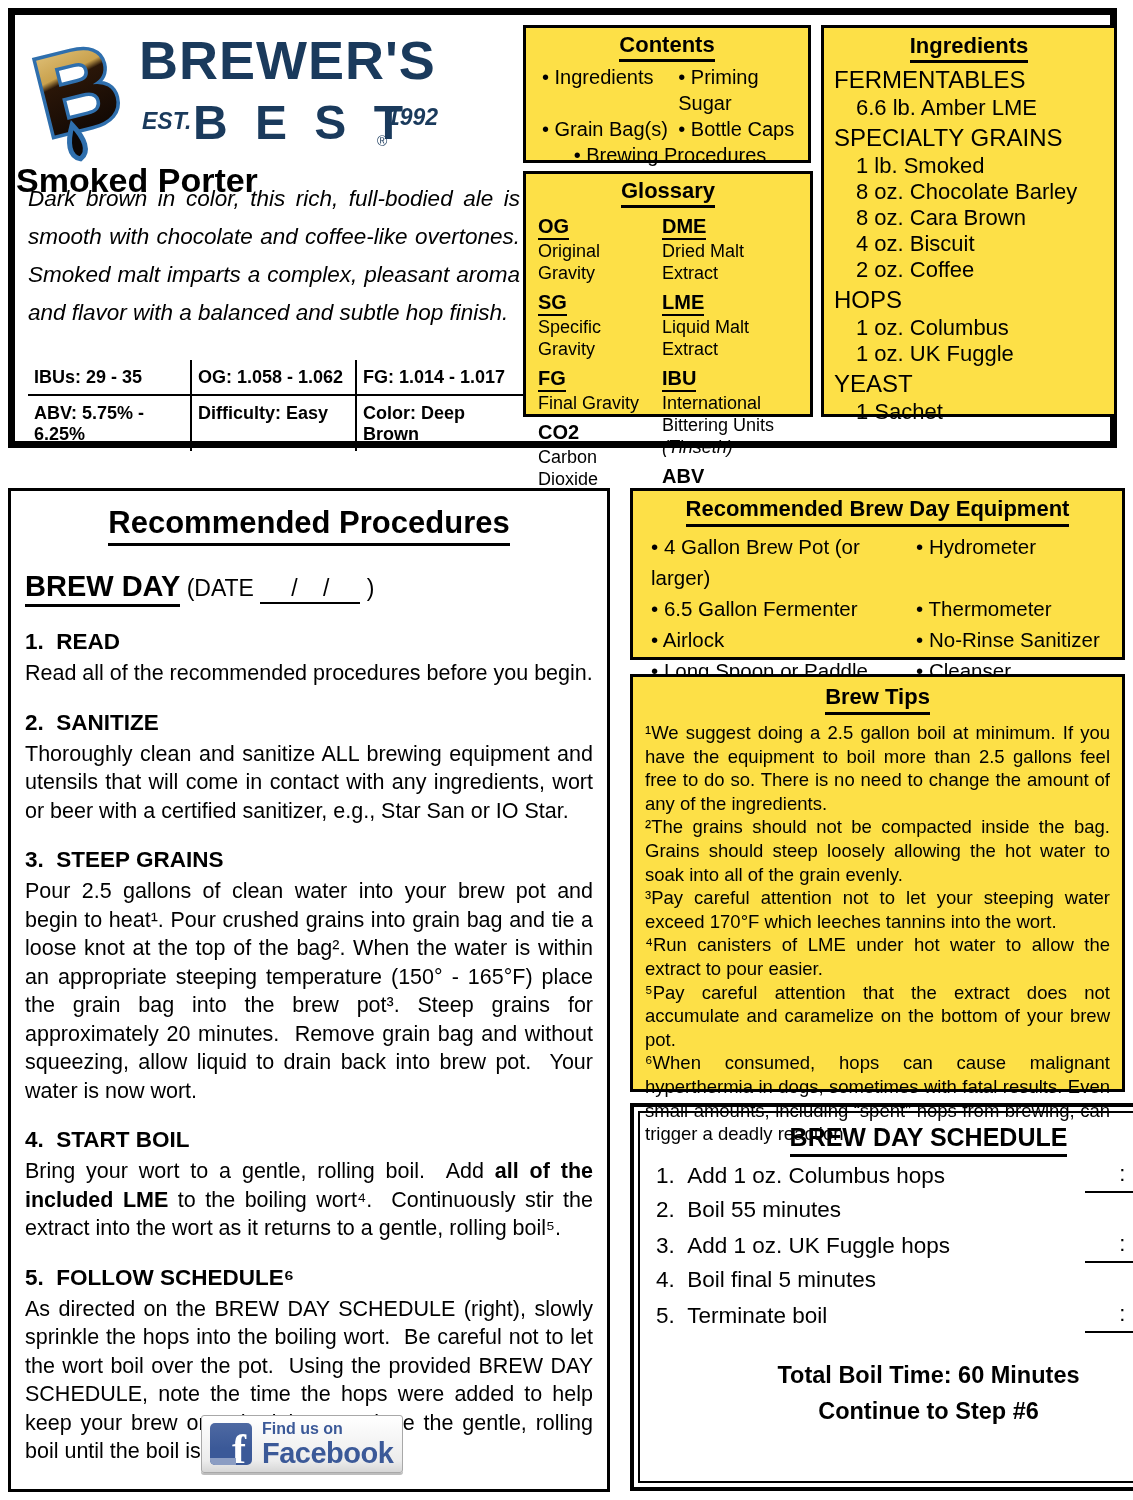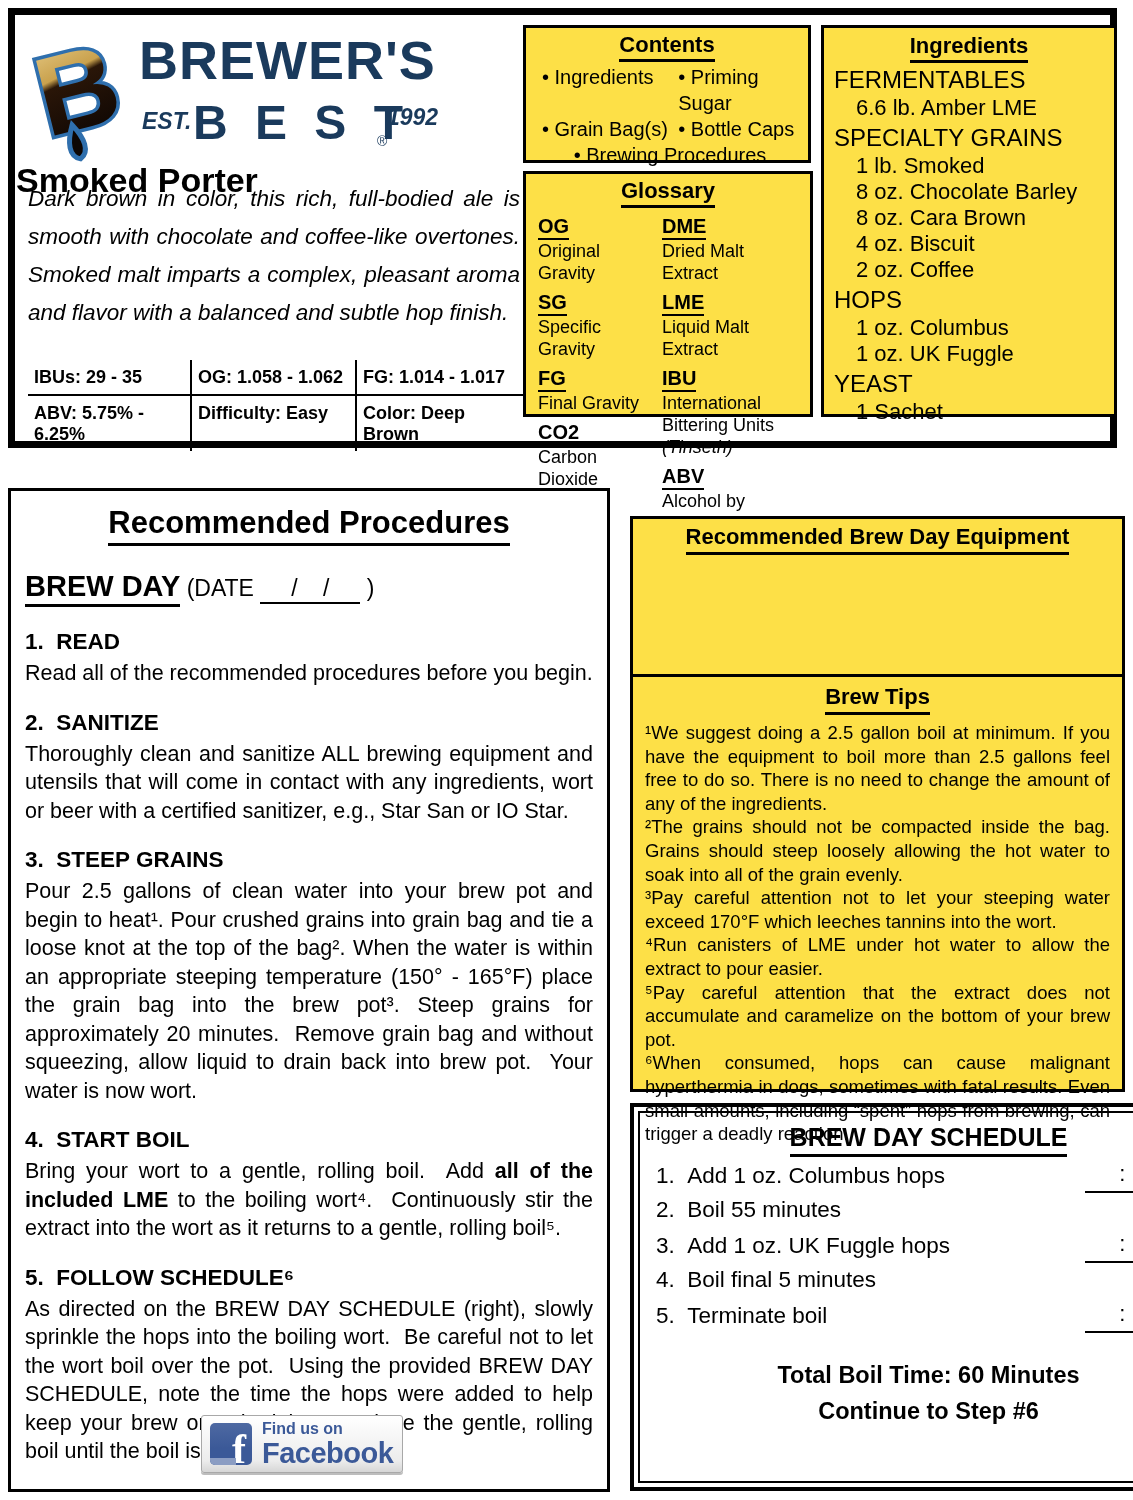--- a/index.html
+++ b/index.html
@@ -73,21 +73,21 @@
     box-shadow:0 2px 0 #bdbdbd; display:flex; align-items:center; padding:0 8px; box-sizing:border-box; gap:10px; }
   .fb-icon { width:42px; height:42px; border-radius:5px; background:linear-gradient(#4e69a2,#3b5998 60%);
     position:relative; overflow:hidden; flex:0 0 auto; }
   .fb-icon .f { position:absolute; right:6px; bottom:-8px; color:#fff; font-size:42px; font-weight:bold; font-family:"Liberation Serif",serif; }
   .fb-icon .strip { position:absolute; left:0; bottom:0; width:26px; height:7px; background:#8b9dc3; }
   .fb-text { display:flex; flex-direction:column; line-height:1; }
   .fb-line1 { font-size:16px; color:#3b5998; font-weight:bold; margin-bottom:2px; }
   .fb-line2 { font-size:29px; color:#3b5998; font-weight:bold; letter-spacing:-0.5px; }
 
   
-  .equipment-box { left:630px; top:488px; width:495px; height:172px; padding:4px 12px;margin-top:28px; }
+  .equipment-box { left:630px; top:488px; width:495px; height:172px; padding:4px 12px; }
   .equipment-box .box-title { font-size:22px; line-height:28px; margin-bottom:4px; }
   .equip-grid { display:grid; grid-template-columns:57% 43%; }
   .equip-grid .bullet-item { font-size:20.5px; line-height:31px; }
 
   .tips-box { left:630px; top:674px; width:495px; height:418px; padding:6px 12px; }
   .tips-box .box-title { font-size:22px; line-height:28px; margin-bottom:6px; }
   .tip { font-size:18.5px; line-height:23.6px; text-align:justify; margin:0; }
 
   .schedule-outer { left:630px; top:1103px; width:597px; height:388px; border:4px solid #000; box-sizing:border-box; padding:4px; }
   .schedule-inner { border:2px solid #000; width:100%; height:100%; box-sizing:border-box; padding:8px 16px; }
@@ -254,20 +254,30 @@
       </div>
       <div class="fb-text">
         <span class="fb-line1">Find us on</span>
         <span class="fb-line2">Facebook</span>
       </div>
     </div>
   </div>
 
   <div class="abs panel equipment-box">
     <div class="box-title"><span class="u">Recommended Brew Day Equipment</span></div>
+    <div class="equip-grid">
+      <div class="bullet-item">4 Gallon Brew Pot (or larger)</div>
+      <div class="bullet-item">Hydrometer</div>
+      <div class="bullet-item">6.5 Gallon Fermenter</div>
+      <div class="bullet-item">Thermometer</div>
+      <div class="bullet-item">Airlock</div>
+      <div class="bullet-item">No-Rinse Sanitizer</div>
+      <div class="bullet-item">Long Spoon or Paddle</div>
+      <div class="bullet-item">Cleanser</div>
+    </div>
   </div>
 
   <div class="abs panel tips-box">
     <div class="box-title"><span class="u">Brew Tips</span></div>
     <p class="tip">¹We suggest doing a 2.5 gallon boil at minimum. If you have the equipment to boil more than 2.5 gallons feel free to do so. There is no need to change the amount of any of the ingredients.</p>
     <p class="tip">²The grains should not be compacted inside the bag. Grains should steep loosely allowing the hot water to soak into all of the grain evenly.</p>
     <p class="tip">³Pay careful attention not to let your steeping water exceed 170°F which leeches tannins into the wort.</p>
     <p class="tip">⁴Run canisters of LME under hot water to allow the extract to pour easier.</p>
     <p class="tip">⁵Pay careful attention that the extract does not accumulate and caramelize on the bottom of your brew pot.</p>
     <p class="tip">⁶When consumed, hops can cause malignant hyperthermia in dogs, sometimes with fatal results. Even small amounts, including “spent” hops from brewing, can trigger a deadly reaction.</p>

